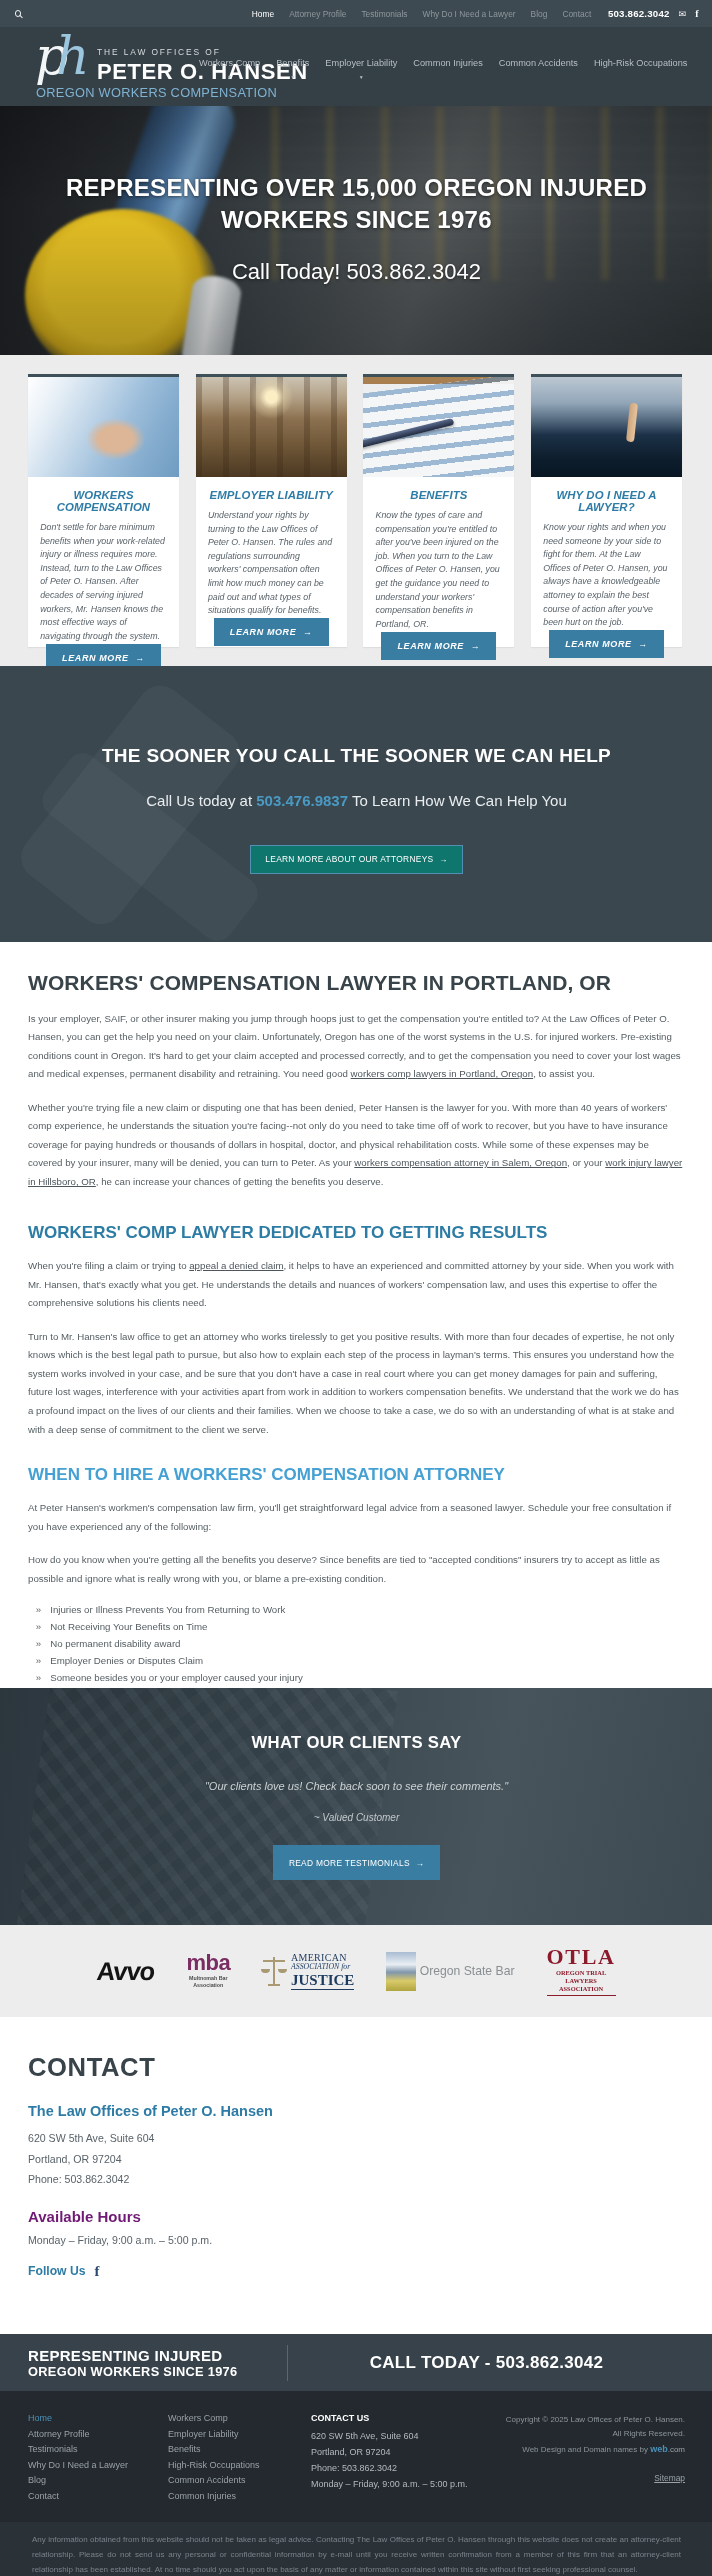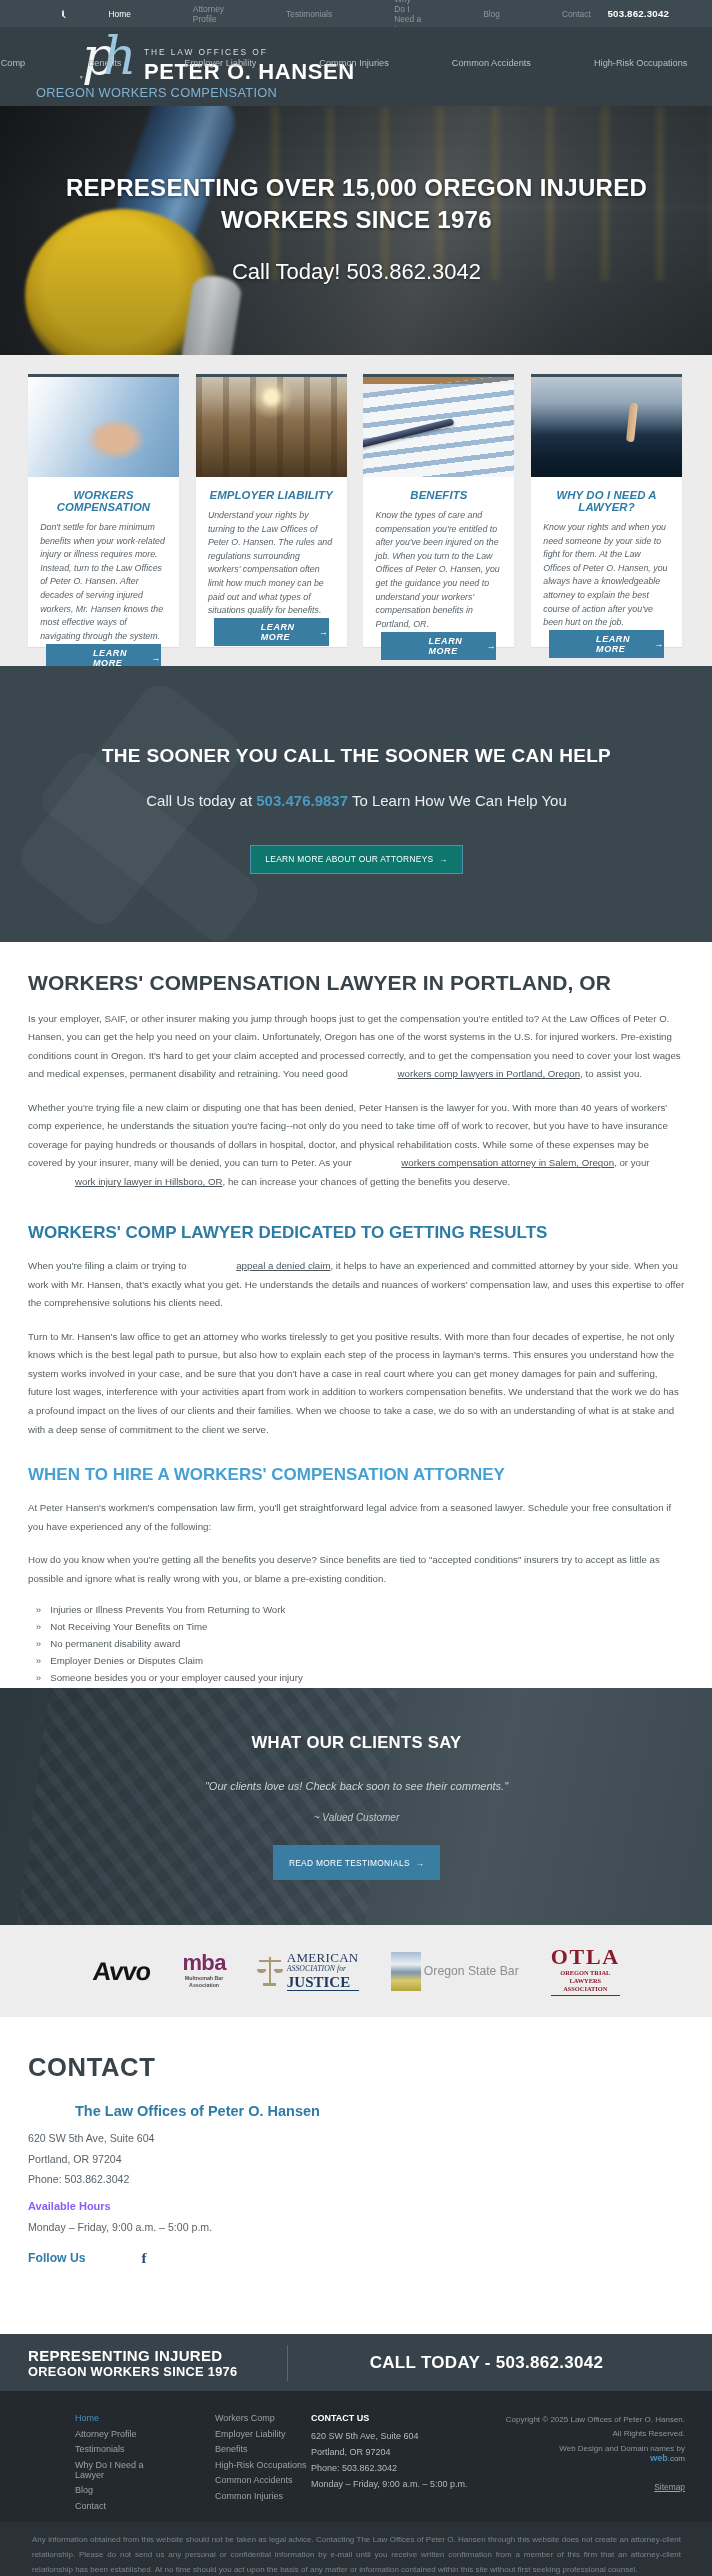--- a/index.html
+++ b/index.html
@@ -1,17 +1,17 @@
 <!DOCTYPE html>
 <html style="font-size:9px"><head>
 <meta charset="utf-8">
 <style>
   * { margin:0; padding:0; box-sizing:border-box; }
   html,body { width:713px; font-family:"Liberation Sans",sans-serif; background:#fff; }
-  a { text-decoration:none; cursor:pointer;padding-left:47px; }
+  a { text-decoration:none; cursor:pointer; }
 
   
   .topbar { height:27px; background:#3e4a51; display:flex; align-items:center; padding:0 14.5px; }
   .search-btn { width:19px; display:flex; align-items:center; }
   .icon-search { display:inline-block; width:6.1px; height:6.1px; border:1.1px solid #eef1f2; border-radius:50%; position:relative; }
   .icon-search::after { content:""; position:absolute; width:3.9px; height:1.1px; background:#eef1f2; transform:rotate(45deg); right:-3.3px; bottom:-1.1px; }
   .topbar-nav { margin-left:auto; display:flex; gap:15px; align-items:center; }
   .topbar-nav a { color:#8d969d; font-size:8.4px; }
   .topbar-nav a.active { color:#ffffff; }
   .topbar-phone { color:#fff; font-size:9.7px; font-weight:bold; margin-left:16.7px; letter-spacing:0.2px; }
@@ -124,37 +124,37 @@
   .mba-sub { margin-top:2.2px; font-size:5.3px; color:#4c4c4c; font-weight:bold; line-height:1.3; }
   .logo-aaj { display:flex; align-items:center; gap:5.6px; }
   .scales { width:23.4px; height:31px; position:relative; }
   .scales i { position:absolute; background:#a99a74; }
   .scales .pole { left:11px; top:1.1px; width:1.7px; height:28px; }
   .scales .bar { left:1.1px; top:4.5px; width:22px; height:1.7px; }
   .scales .panl { left:-1.1px; top:13.4px; width:9px; height:4.5px; border-radius:0 0 5px 5px; }
   .scales .panr { left:16px; top:13.4px; width:9px; height:4.5px; border-radius:0 0 5px 5px; }
   .scales .base { left:5.6px; top:28px; width:12.8px; height:2.2px; }
   .aaj-text { font-family:"Liberation Serif",serif; color:#1d3a5f; line-height:1.1; }
-  .aaj-l1 { font-size:13px; letter-spacing:0.3px; }
+  .aaj-l1 { font-size:10px; letter-spacing:0.3px; }
   .aaj-l2 { font-size:7.8px; font-style:italic; }
   .aaj-l3 { font-size:15px; font-weight:bold; border-bottom:1.1px solid #1d3a5f; }
   .logo-osb { display:flex; align-items:center; gap:3.3px; }
   .osb-img { width:30px; height:39px; background:linear-gradient(180deg,#a9bcd2 0%,#e9eef3 32%,#8096ac 52%,#d9ca6b 74%,#b1a53e 100%); }
   .osb-text { font-size:12.2px; color:#8a8f93; }
   .logo-otla { text-align:center; font-family:"Liberation Serif",serif; color:#8b1a2b; }
   .otla-abbr { font-size:22px; font-weight:bold; letter-spacing:1.7px; line-height:1; }
   .otla-sub { margin-top:1.1px; font-size:6.4px; font-weight:bold; line-height:1.3; border-bottom:1.7px solid #8b1a2b; padding-bottom:1.7px; }
 
   
   .contact-section { height:317px; background:#fff; overflow:hidden; }
   .contact { width:657px; margin:0 auto; }
   .c-heading { padding-top:36px; font-size:25.6px; font-weight:bold; color:#39444a; letter-spacing:0.6px; }
   .c-firm { margin-top:21px; font-size:14.5px; color:#2e7ca6; font-weight:bold; }
   .c-addr { margin-top:9px; font-size:10.6px; color:#59636a; line-height:1.95; }
-  .c-hours-h { margin-top:10px; font-size:11px; color:#8b5cf6; font-weight:bold; }
+  .c-hours-h { margin-top:18px; font-size:15px; color:#701a75; font-weight:bold; }
   .c-hours { margin-top:9px; font-size:10.6px; color:#59636a; }
   .c-follow { margin-top:16.7px; display:flex; align-items:center; gap:9px; font-size:12.2px; color:#2e7ca6; font-weight:bold; }
   .c-fb { font-family:"Liberation Serif",serif; font-size:15px; font-weight:bold; color:#2b4a73; }
 
   
   .bottom-cta { height:57px; background:#37424a; }
   .bc-inner { width:657px; height:100%; margin:0 auto; display:flex; align-items:center; }
   .bc-line1 { font-size:15px; font-weight:bold; color:#fff; letter-spacing:0.3px; }
   .bc-line2 { font-size:12.8px; font-weight:bold; color:#fff; letter-spacing:0.3px; }
   .bc-divider { width:0.6px; height:36px; background:#5c666d; margin:0 0 0 50px; }

